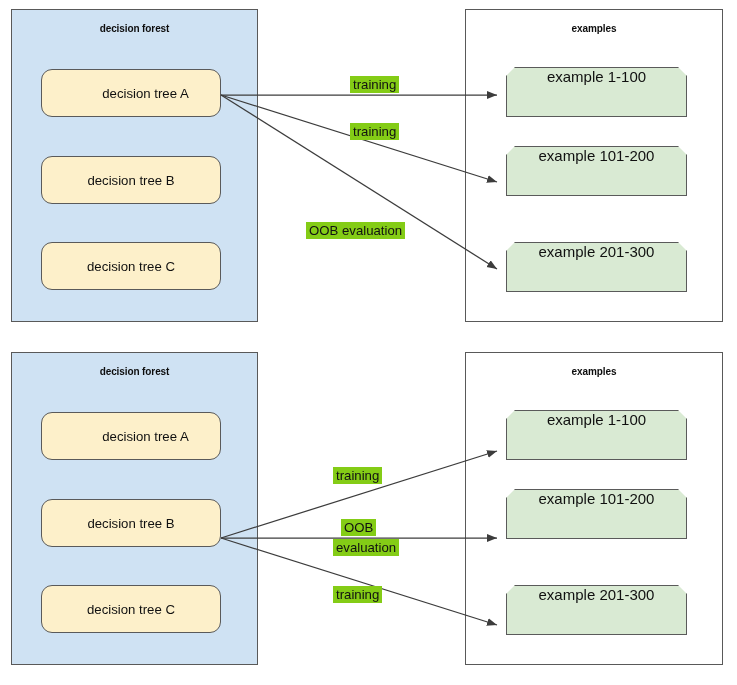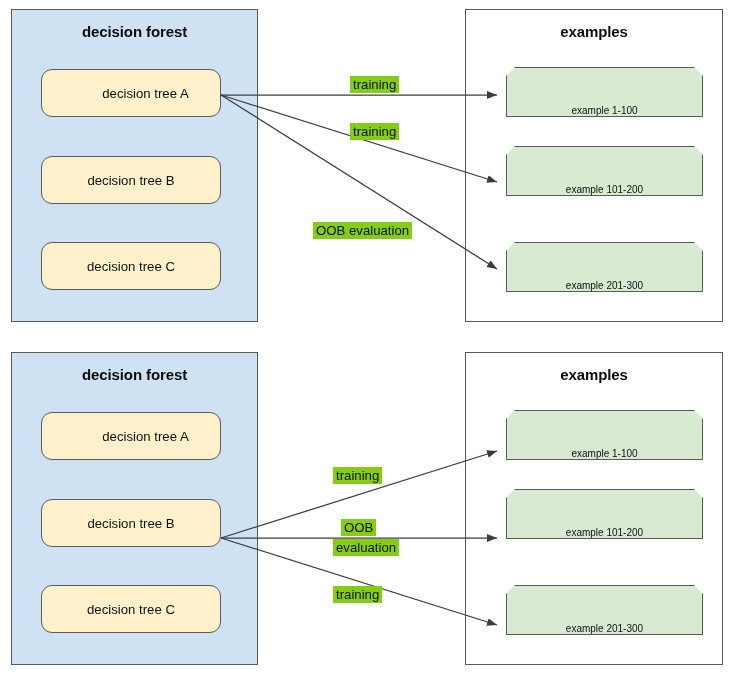--- a/index.html
+++ b/index.html
@@ -23,44 +23,44 @@
     position:absolute;
     left:465px;top:9px;width:258px;height:313px;
     background:#ffffff;
     border:1.4px solid #595959;
     box-sizing:border-box;
     padding-left:40px;
   }
   .panel-title{
     position:absolute;left:0;right:0;top:13px;
     text-align:center;
-    font-size:15px;font-weight:bold;
+    font-size:10px;font-weight:bold;
     letter-spacing:-0.1px;
     color:#0d0d0d;
   }
   .tree-node{
     position:absolute;left:29px;width:180px;height:48px;
     background:#fdf0ca;
     border:1.3px solid #5a5a5a;
     border-radius:11px;
     box-sizing:border-box;
     display:flex;align-items:center;justify-content:center;
     font-size:13.2px;color:#101010;
   }
   .tree-a{top:59px;padding-left:29px;}
   .tree-b{top:146px;}
   .tree-c{top:232px;}
 
   .example-node{
-    position:absolute;left:40px;width:197px;height:50px;
+    position:absolute;left:40px;width:181px;height:50px;
     background:#d9ead3;
     border:1.3px solid #5a5a5a;
     box-sizing:border-box;
-    display:flex;align-items:flex-end;justify-content:center;
-    font-size:10px;color:#101010;
+    display:flex;align-items:flex-start;justify-content:center;
+    font-size:15px;color:#101010;
     clip-path:polygon(9px 0, calc(100% - 9px) 0, 100% 9px, 100% 100%, 0 100%, 0 9px);
   }
   .ex-1{top:57px;}
   .ex-2{top:136px;}
   .ex-3{top:232px;}
 
   .arrow-layer{position:absolute;left:0;top:0;width:737px;height:342px;overflow:visible;}
 
   .edge-label{
     position:absolute;
@@ -109,21 +109,21 @@
         <path d="M0,0 L8,3.2 L0,6.4 z" fill="#3c3c3c"></path>
       </marker>
     </defs>
     <line x1="221" y1="95" x2="497" y2="95" stroke="#3c3c3c" stroke-width="1.25" marker-end="url(#ah-top)"></line>
     <line x1="221" y1="95" x2="497" y2="182" stroke="#3c3c3c" stroke-width="1.25" marker-end="url(#ah-top)"></line>
     <line x1="221" y1="95" x2="497" y2="269" stroke="#3c3c3c" stroke-width="1.25" marker-end="url(#ah-top)"></line>
   </svg>
 
   <div class="edge-label" style="left:350px;top:76px;">training</div>
   <div class="edge-label" style="left:350px;top:123px;">training</div>
-  <div class="edge-label" style="left:313px;top:222px;">OOB evaluation</div>
+  <div class="edge-label" style="left:306px;top:222px;">OOB evaluation</div>
 </div>
 
 <div class="diagram" id="diagram-bottom">
 
   <div class="forest-box">
     <div class="panel-title">decision forest</div>
     <div class="tree-node tree-a">
       <span>decision tree A</span>
     </div>
     <div class="tree-node tree-b">

